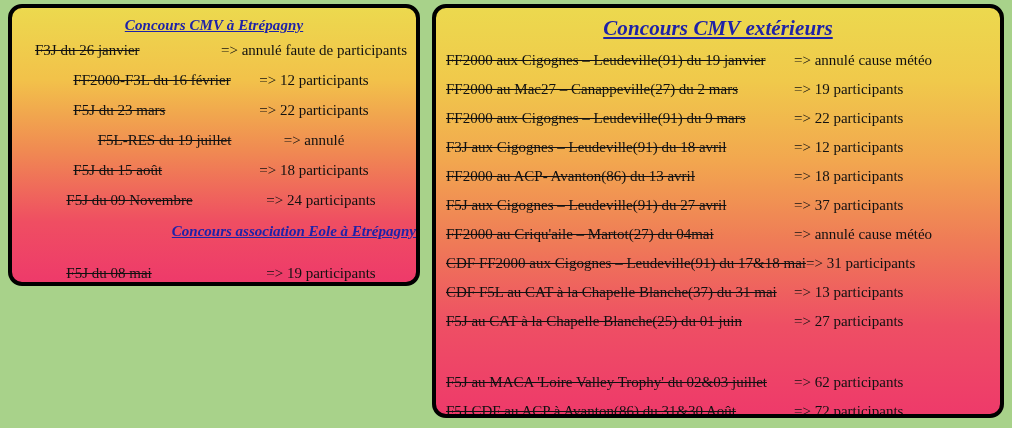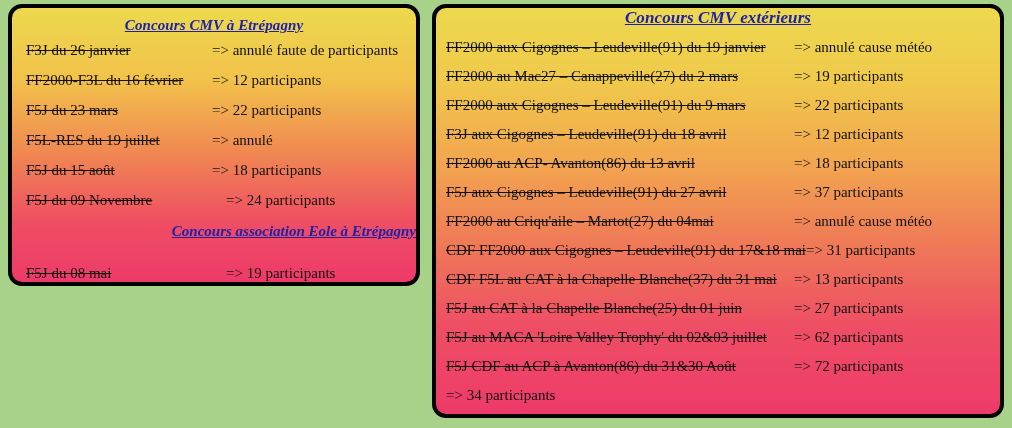--- a/index.html
+++ b/index.html
@@ -44,37 +44,38 @@
     font-weight: bold;
     font-style: italic;
     text-decoration: underline;
     color: #1e22a8;
     font-size: 15px;
     margin-top: 9px;
     margin-bottom: 9px;
     letter-spacing: 0.1px;
   }
   #panel-right .panel-title {
-    font-size: 17px;
-    margin-top: 0;
+    font-size: 21px;
+    margin-top: 8px;
     margin-bottom: 12px;
   }
   .row {
     display: flex;
     align-items: baseline;
     font-size: 15px;
     color: #111111;
     line-height: 1.0;
     padding: 0;
     margin: 0;
     white-space: nowrap;
   }
   #panel-left .row {
     padding-left: 14px;
     margin-bottom: 15px;
+    justify-content: center;
   }
   #panel-right .row {
     padding-left: 10px;
     margin-bottom: 14px;
   }
   .event {
     text-decoration: line-through;
     text-decoration-color: #111111;
     text-decoration-thickness: 1px;
   }
@@ -175,21 +176,21 @@
         </div>
         <div class="row">
           <span class="event" style="display: inline-block; min-width: 348px;">CDF F5L au CAT à la Chapelle Blanche(37) du 31 mai</span>
           <span class="result">=&gt; 13 participants</span>
         </div>
         <div class="row">
           <span class="event" style="display: inline-block; min-width: 348px;">F5J au CAT à la Chapelle Blanche(25) du 01 juin</span>
           <span class="result">=&gt; 27 participants</span>
         </div>
         <div class="row">
-          <span class="event" style="display: inline-block; min-width: 348px;">F5J au MACA 'Loire Valley Trophy' du 02&amp;03 juillet</span>
+          <span class="event" style="display: inline-block; min-width: 348px; margin-top: 32px;">F5J au MACA 'Loire Valley Trophy' du 02&amp;03 juillet</span>
           <span class="result">=&gt; 62 participants</span>
         </div>
         <div class="row">
           <span class="event" style="display: inline-block; min-width: 348px;">F5J CDF au ACP à Avanton(86) du 31&amp;30 Août</span>
           <span class="result">=&gt; 72 participants</span>
         </div>
         <div class="row">
           <span class="result">=&gt; 34 participants</span>
         </div>
       </div>

